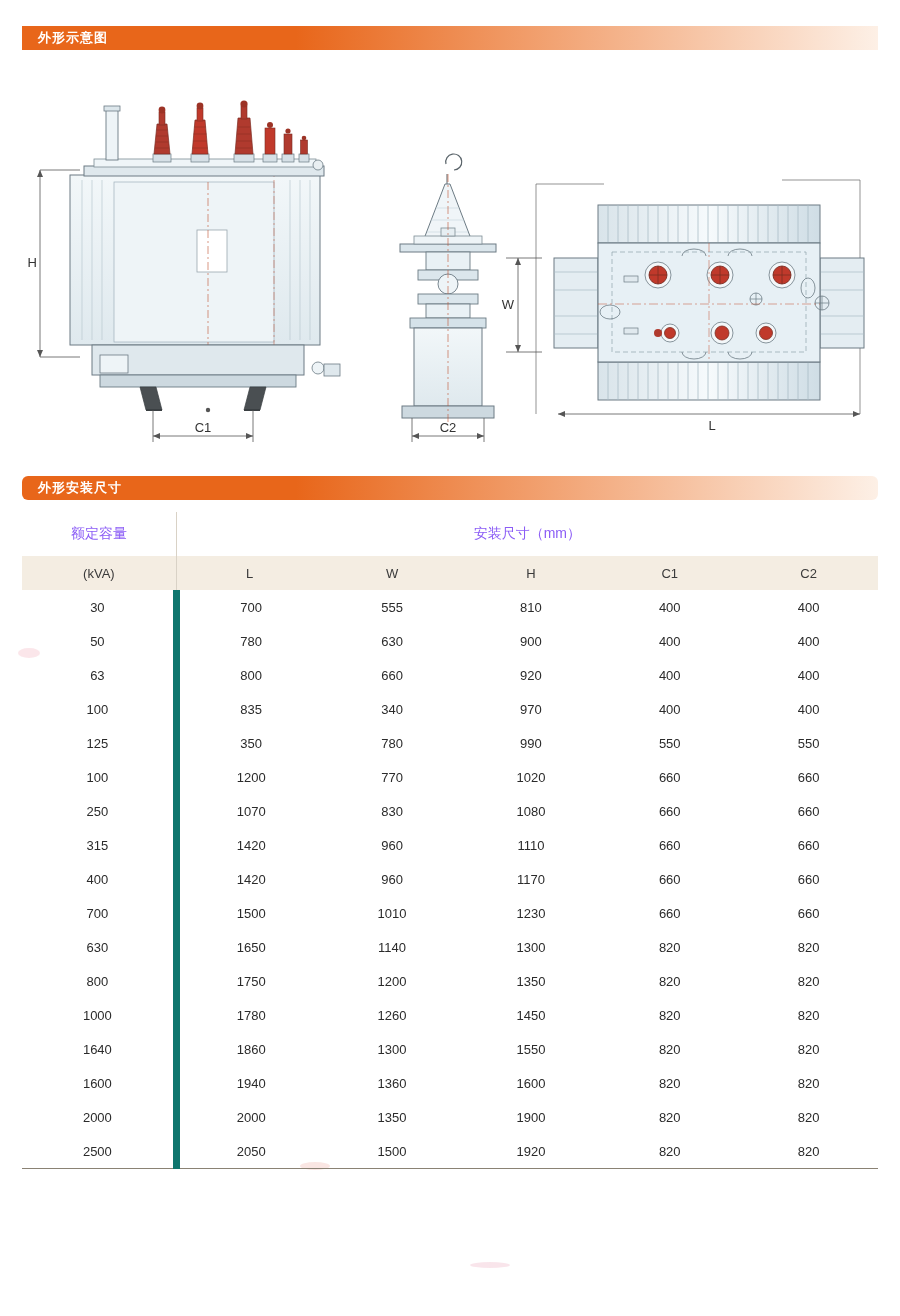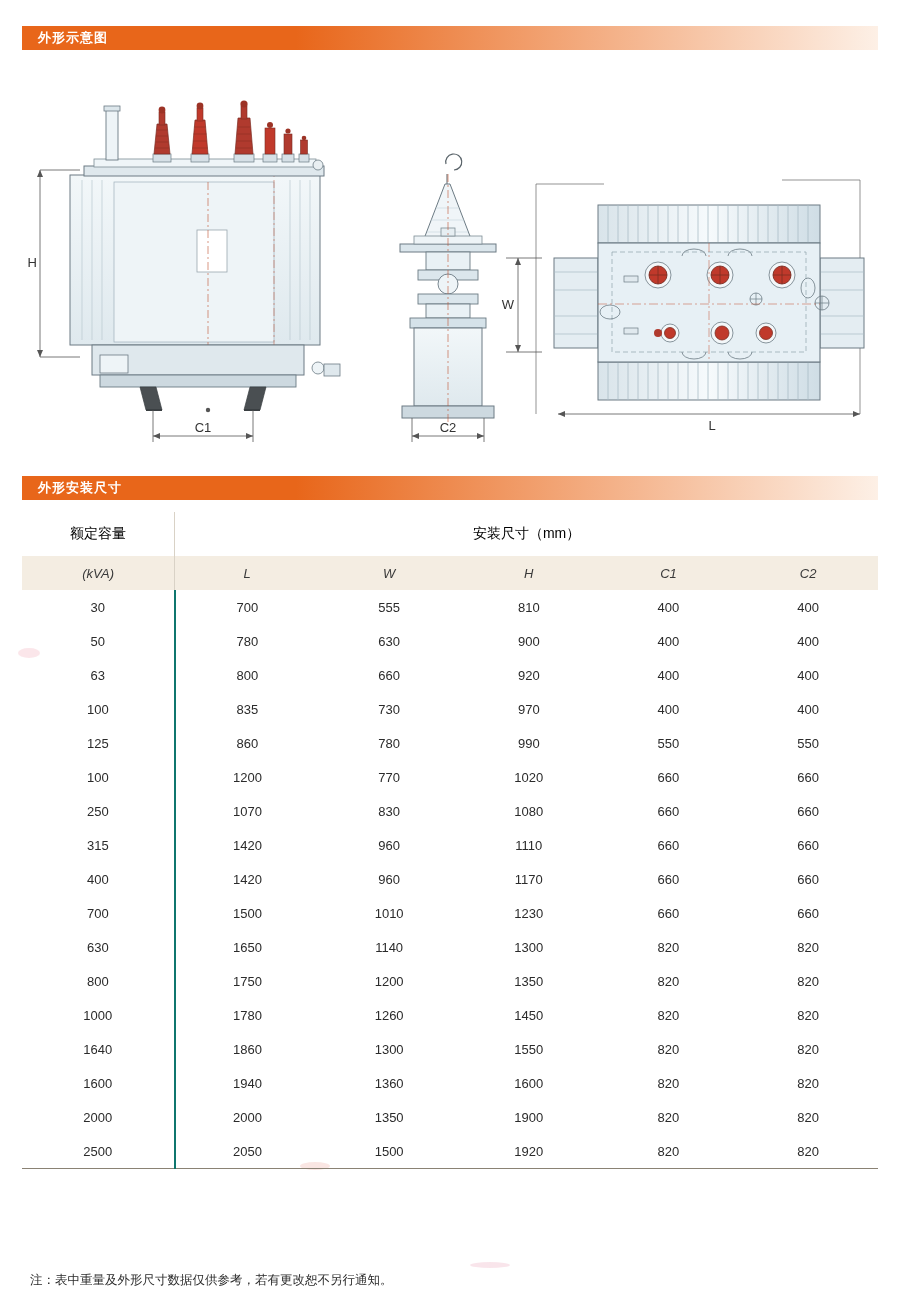--- a/index.html
+++ b/index.html
@@ -35,21 +35,21 @@
   }
   .section-bar .label {
     color: #ffffff;
     font-size: 13px;
     font-weight: bold;
     letter-spacing: 1px;
     padding-left: 16px;
     line-height: 24px;
   }
   #bar-outline { top: 26px; }
-  #bar-dims { top: 476px; }
+  #bar-dims { top: 476px; border-radius: 6px; }
 
   
   .drawing {
     position: absolute;
     left: 22px;
     top: 62px;
     width: 856px;
     height: 390px;
   }
 
@@ -68,52 +68,51 @@
   table.dims th, table.dims td {
     text-align: center;
     border: none;
     padding: 0;
   }
   .hdr-top td {
     height: 44px;
     border-top: 1.5px solid #8a8274;
     border-bottom: 1px solid #d9d2c6;
     font-size: 14px;
-    color: #000000;
+    color: #8b5cf6;
   }
   .hdr-top td.cap {
     border-right: 1px solid #d9d2c6;
   }
   .hdr-sub td {
     height: 34px;
     background: #f4ede2;
     border-bottom: 1.5px solid #8a8274;
     font-size: 13px;
     color: #3a3a3a;
-    font-style: italic;
   }
   .hdr-sub td.cap {
     border-right: 1px solid #d9d2c6;
   }
   td.cap {
     width: 152px;
   }
   td.c1 { width: 144px; }
   td.c2 { width: 140px; }
   td.c3 { width: 140px; }
   td.c4 { width: 140px; }
   td.c5 { width: 140px; }
 
   .body-row td {
     height: 34px;
     border-bottom: 1px solid #ded8cc;
     color: #2b2b2b;
     font-size: 13px;
   }
-  .body-row td.cap { border-right: 2px solid #0f766e; }
+  .body-row td.cap { border-right: 7px solid #0f766e; }
   .body-row:last-child td { border-bottom: 1.5px solid #8a8274; }
 
   
   .mottle {
     position: absolute;
     pointer-events: none;
     border-radius: 50%;
     opacity: 0.35;
   }
 
@@ -476,28 +475,28 @@
           <td class="cap">63</td>
           <td class="c1">800</td>
           <td class="c2">660</td>
           <td class="c3">920</td>
           <td class="c4">400</td>
           <td class="c5">400</td>
         </tr>
         <tr class="body-row">
           <td class="cap">100</td>
           <td class="c1">835</td>
-          <td class="c2">730</td>
+          <td class="c2">340</td>
           <td class="c3">970</td>
           <td class="c4">400</td>
           <td class="c5">400</td>
         </tr>
         <tr class="body-row">
           <td class="cap">125</td>
-          <td class="c1">860</td>
+          <td class="c1">350</td>
           <td class="c2">780</td>
           <td class="c3">990</td>
           <td class="c4">550</td>
           <td class="c5">550</td>
         </tr>
         <tr class="body-row">
           <td class="cap">100</td>
           <td class="c1">1200</td>
           <td class="c2">770</td>
           <td class="c3">1020</td>
@@ -589,15 +588,14 @@
           <td class="c1">2050</td>
           <td class="c2">1500</td>
           <td class="c3">1920</td>
           <td class="c4">820</td>
           <td class="c5">820</td>
         </tr>
       </tbody>
     </table>
   </div>
 
-  <div class="note">注：表中重量及外形尺寸数据仅供参考，若有更改恕不另行通知。</div>
 
 </div>
 
 </body></html>

